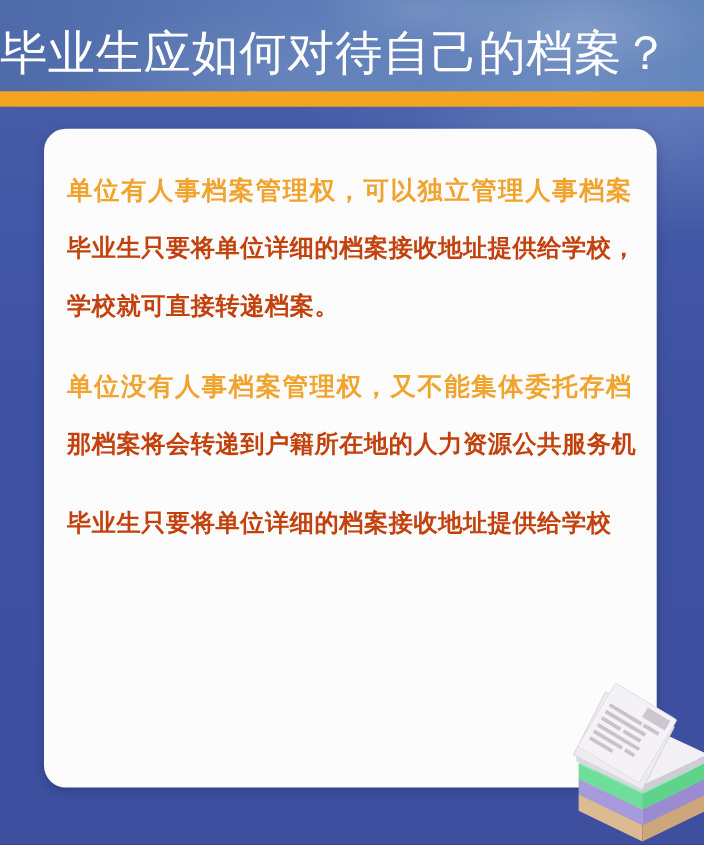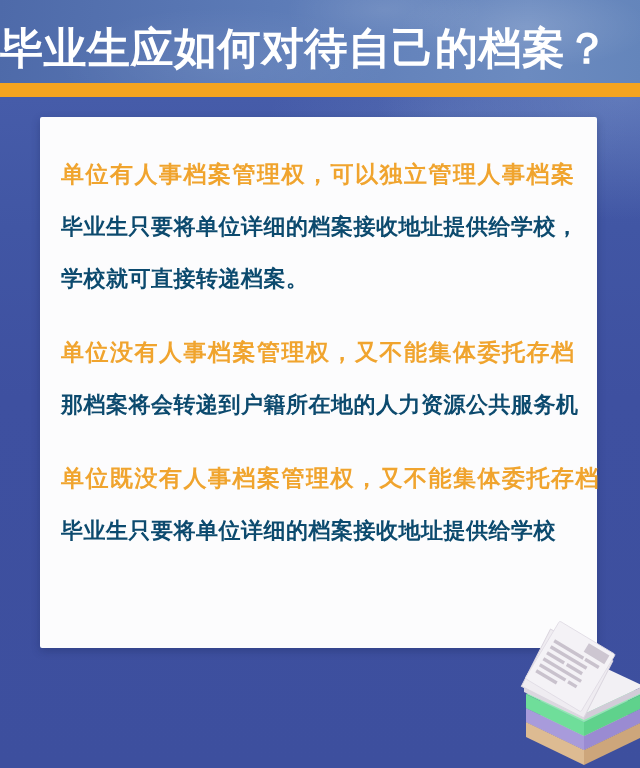--- a/index.html
+++ b/index.html
@@ -24,40 +24,40 @@
   .bg-bottom {
     position:absolute; left:0; top:97px; width:640px; height:671px;
     background:
       radial-gradient(340px 170px at 97% 0%, rgba(140,170,215,0.38), transparent 72%),
       radial-gradient(260px 120px at 70% 4%, rgba(120,150,200,0.22), transparent 70%),
       linear-gradient(180deg, #465CA9 0px, #4156A4 130px, #3E50A0 300px, #3D4F9E 100%);
   }
   .title {
     position:absolute; left:0; top:20px; width:528px;
     text-align:center; white-space:nowrap;
-    color:#FFFFFF; font-size:43px; font-weight:700; letter-spacing:0.5px;
+    color:#FFFFFF; font-size:43px; font-weight:400; letter-spacing:0.5px;
   }
   .divider {
     position:absolute; left:0; top:83px; width:640px; height:14px;
     background:#F5A41F;
   }
   .card {
-    position:absolute; left:40px; top:117px; width:557px; height:531px;
-    background:#FCFCFD; border-radius:2px;
+    position:absolute; left:40px; top:117px; width:557px; height:599px;
+    background:#FCFCFD; border-radius:20px;
     box-shadow:0 3px 9px rgba(22,32,80,0.30);
     padding:30px 16px 0 21px;
   }
   .section { margin-bottom:20px; }
   .section h2 {
     font-size:23px; line-height:54px; font-weight:800;
     color:#F0A42E; letter-spacing:1.5px; white-space:nowrap;
   }
   .section p {
     font-size:22px; line-height:52px; font-weight:700;
-    color:#0c4a6e; letter-spacing:0.5px; white-space:nowrap;
+    color:#c2410c; letter-spacing:0.5px; white-space:nowrap;
   }
   .books {
     position:absolute; left:496px; top:598px; width:150px; height:170px;
   }
 </style>
 </head>
 <body>
 
 <div class="poster">
   <div class="bg-top"></div>
@@ -70,21 +70,20 @@
     <div class="section">
       <h2>单位有人事档案管理权，可以独立管理人事档案</h2>
       <p>毕业生只要将单位详细的档案接收地址提供给学校，</p>
       <p>学校就可直接转递档案。</p>
     </div>
     <div class="section">
       <h2>单位没有人事档案管理权，又不能集体委托存档</h2>
       <p>那档案将会转递到户籍所在地的人力资源公共服务机</p>
     </div>
     <div class="section">
-      <h2>单位既没有人事档案管理权，又不能集体委托存档</h2>
       <p>毕业生只要将单位详细的档案接收地址提供给学校</p>
     </div>
   </div>
 
   <div class="books">
     <svg width="150" height="170" viewBox="0 0 150 170">
 
       <polygon points="30,124 88,96 146,124 88,152" fill="#EBD0AB"></polygon>
       <polygon points="30,124 88,152 88,167 30,139" fill="#DDBB92"></polygon>
       <polygon points="88,152 146,124 146,139 88,167" fill="#CDA67B"></polygon>

